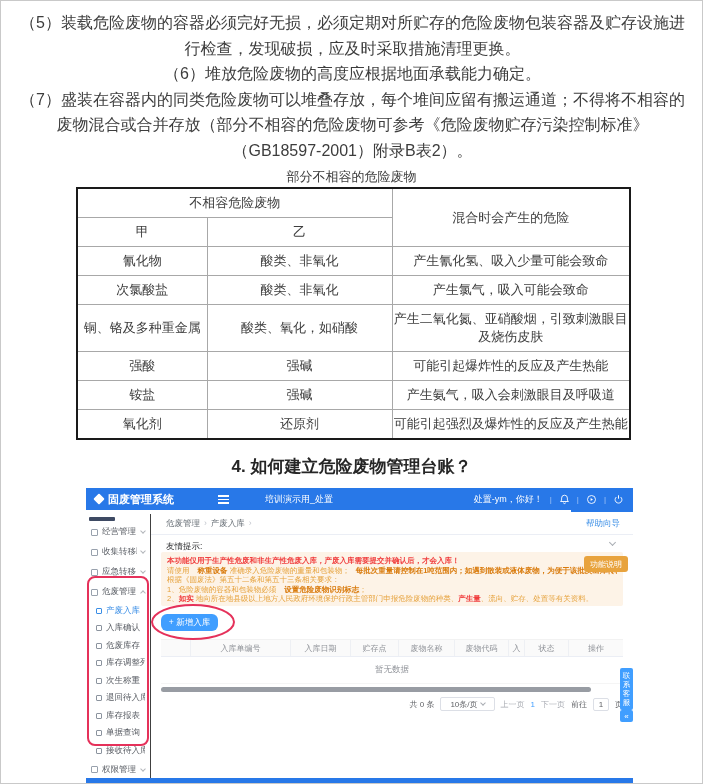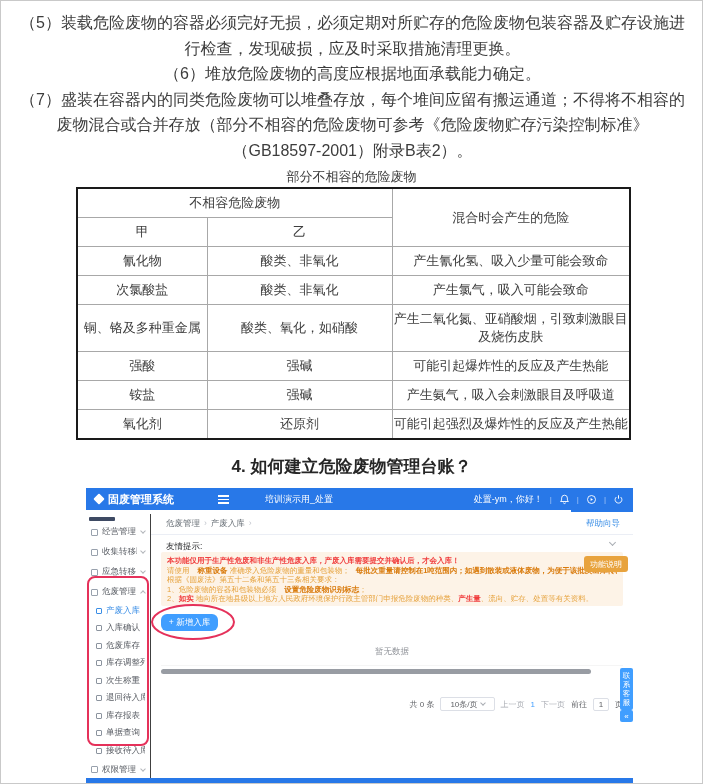--- a/index.html
+++ b/index.html
@@ -292,20 +292,31 @@
             <div class="n-line"><span class="seg-o">根据《固废法》第五十二条和第五十三条相关要求：</span></div>
             <div class="n-line"><span class="seg-o">1、危险废物的容器和包装物必须 </span><span class="seg-ob">设置危险废物识别标志</span><span class="seg-o">；</span></div>
             <div class="n-line"><span class="seg-o">2、</span><span class="seg-rb">如实</span><span class="seg-o"> 地向所在地县级以上地方人民政府环境保护行政主管部门申报危险废物的种类、</span><span class="seg-rb">产生量</span><span class="seg-o">、流向、贮存、处置等有关资料。</span></div>
           </div>
       </div>
       <button class="fn-btn">功能说明</button>
 
       <button class="add-btn">+ 新增入库</button>
 
       <div class="grid">
+        <div class="grid-head">
+          <span class="gh-cell c0"></span>
+          <span class="gh-cell c1">入库单编号</span>
+          <span class="gh-cell c2">入库日期</span>
+          <span class="gh-cell c3">贮存点</span>
+          <span class="gh-cell c4">废物名称</span>
+          <span class="gh-cell c5">废物代码</span>
+          <span class="gh-cell c6">入</span>
+          <span class="gh-cell c7">状态</span>
+          <span class="gh-cell c8">操作</span>
+        </div>
         <div class="grid-empty">暂无数据</div>
         <div class="hscroll">
           <span class="hthumb"></span>
         </div>
       </div>
 
       <div class="pager">
         <span>共 0 条</span>
         <span class="size-box">
           <span>10条/页</span>

